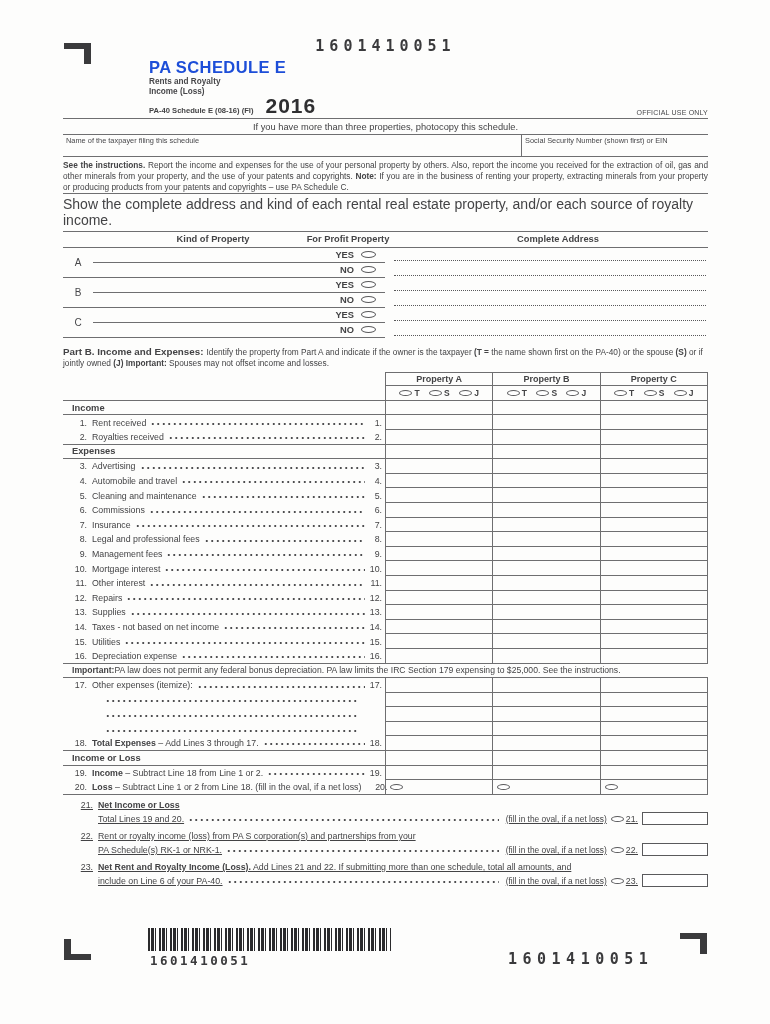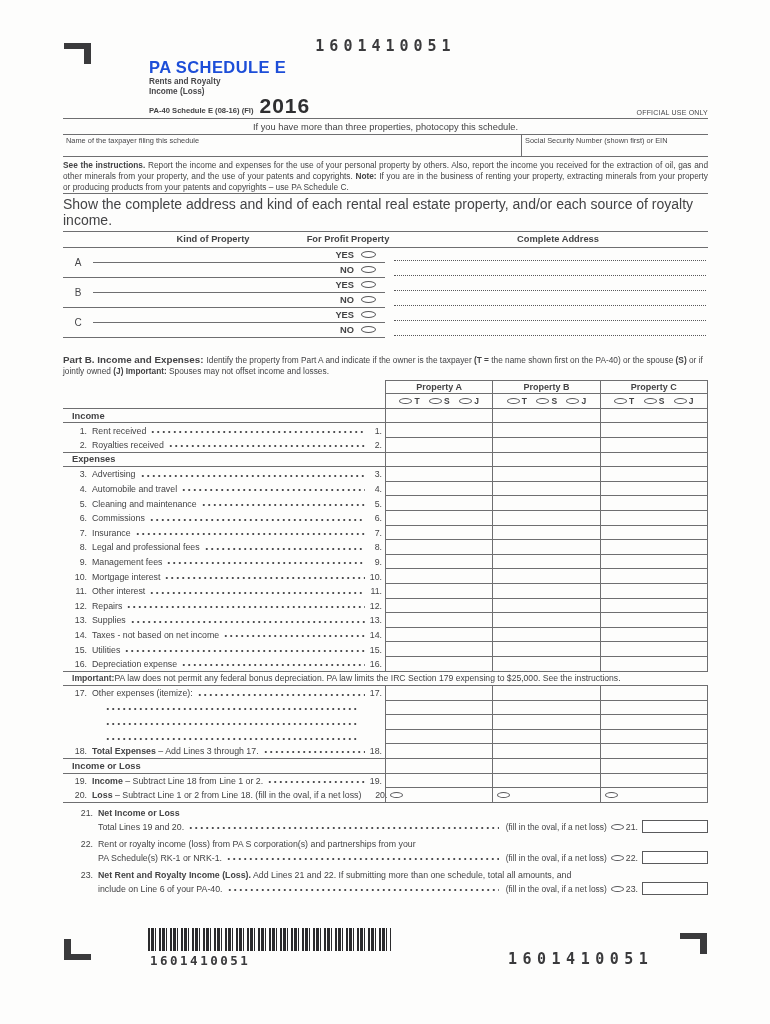--- a/index.html
+++ b/index.html
@@ -17,21 +17,21 @@
   .corner.br { left:680px; top:933px; border-top:6px solid #3a3a3c; border-right:7px solid #3a3a3c; }
 
   .top-number { margin-top:37px; text-align:center; font-family:"DejaVu Sans Mono", monospace; font-weight:bold; font-size:15px; letter-spacing:5px; color:#3a3a3c; }
 
   
   .header-row { position:relative; margin-top:3px; margin-left:86px; padding-bottom:3px; }
   .form-title { font-size:16.5px; font-weight:bold; color:#1d4ed8; letter-spacing:0.4px; }
   .form-sub { font-size:8.2px; font-weight:bold; line-height:9.5px; color:#47474a; }
   .form-code-row { display:flex; align-items:flex-end; margin-top:1px; }
   .form-code { font-size:7.6px; font-weight:bold; }
-  .form-year { font-size:21px; font-weight:bold; color:#2f2f31; margin-left:6px; line-height:18px; letter-spacing:1px; }
+  .form-year { font-size:21px; font-weight:bold; color:#2f2f31; margin-left:12px; line-height:18px; letter-spacing:1px; }
   .official-use { position:absolute; right:0; bottom:2px; font-size:7px; color:#47474a; letter-spacing:0.2px; }
 
   .photocopy { text-align:center; font-size:9.3px; padding:2.5px 0; }
   .name-row { display:flex; border-top:1px solid #6e6e70; border-bottom:1px solid #6e6e70; height:23px; }
   .name-cell { flex:1; }
   .ssn-cell { width:187px; border-left:1px solid #6e6e70; }
   .cell-label { display:block; font-size:7.4px; padding:1px 3px; color:#47474a; }
 
   .instructions { font-size:8.3px; line-height:1.32; text-align:justify; margin-top:3px; }
 
@@ -52,21 +52,21 @@
   .pa-subrow { flex:1; display:flex; align-items:center; }
   .pa-subrow.top { border-bottom:1px solid #6e6e70; }
   .kind-input { flex:1; height:100%; }
   .yn-label { font-size:9.3px; font-weight:bold; width:32px; text-align:right; margin-right:7px; }
   .oval { display:inline-block; width:15px; height:7px; border:1.6px solid #5a5a5c; border-radius:50%; background:#fff; flex:0 0 auto; }
   .pa-subrow .oval { margin-right:9px; }
   .pa-addr { flex:1; display:flex; flex-direction:column; padding-left:9px; }
   .addr-line { flex:1; border-bottom:1.2px dotted #58585a; margin:0 2px 2px 0; }
 
   
-  .partb-intro { margin-top:16px; font-size:8.3px; line-height:11.5px; }
+  .partb-intro { margin-top:8px; font-size:8.3px; line-height:11.5px; }
   .pbt { font-size:9.8px; font-weight:bold; margin-right:3px; }
 
   .grid-area { margin-top:2px; }
   .row { display:flex; height:14.6px; font-size:8.8px; align-items:center; }
   .row-left { width:322px; height:100%; display:flex; align-items:center; }
   .cells { flex:1; display:flex; height:100%; }
   .cell { flex:1; border-left:1px solid #6e6e70; border-bottom:1px solid #6e6e70; }
   .cells .cell:last-child { border-right:1px solid #6e6e70; }
   .row.sec { border-bottom:1px solid #6e6e70; }
   .row.full-bb { border-bottom:1px solid #6e6e70; }
@@ -89,21 +89,21 @@
   .gh-pair .oval { margin-right:2px; }
   .oval.sm { width:13px; height:6px; border-width:1.4px; }
 
   .note-row { height:14.6px; display:flex; align-items:center; font-size:8.6px; border-bottom:1px solid #6e6e70; padding-left:9px; white-space:nowrap; }
   .row.cont .row-left { padding-left:38px; }
   .row.cont .leader { margin-right:28px; }
   .cell.oval-cell { display:flex; align-items:center; padding-left:4px; }
 
   
   .biglines { margin-top:3px; }
-  .bigline { margin-top:3px; }
+  .bigline { margin-top:3px;text-decoration:underline; }
   .bl-row { display:flex; align-items:center; height:14px; font-size:8.8px; white-space:nowrap; }
   .bl-num { width:30px; text-align:right; margin-right:5px; flex:0 0 auto; }
   .bl-indent { width:35px; flex:0 0 auto; }
   .oval-note { font-size:8.4px; margin:0 4px; }
   .bl-ref { margin:0 4px 0 2px; }
   .amount-box { width:66px; height:13px; border:1px solid #5a5a5c; flex:0 0 auto; background:#fff; }
 
   
   .footer { position:absolute; top:928px; left:63px; width:645px; height:60px; }
   .barcode { position:absolute; left:85px; top:0; width:243px; height:23px;

